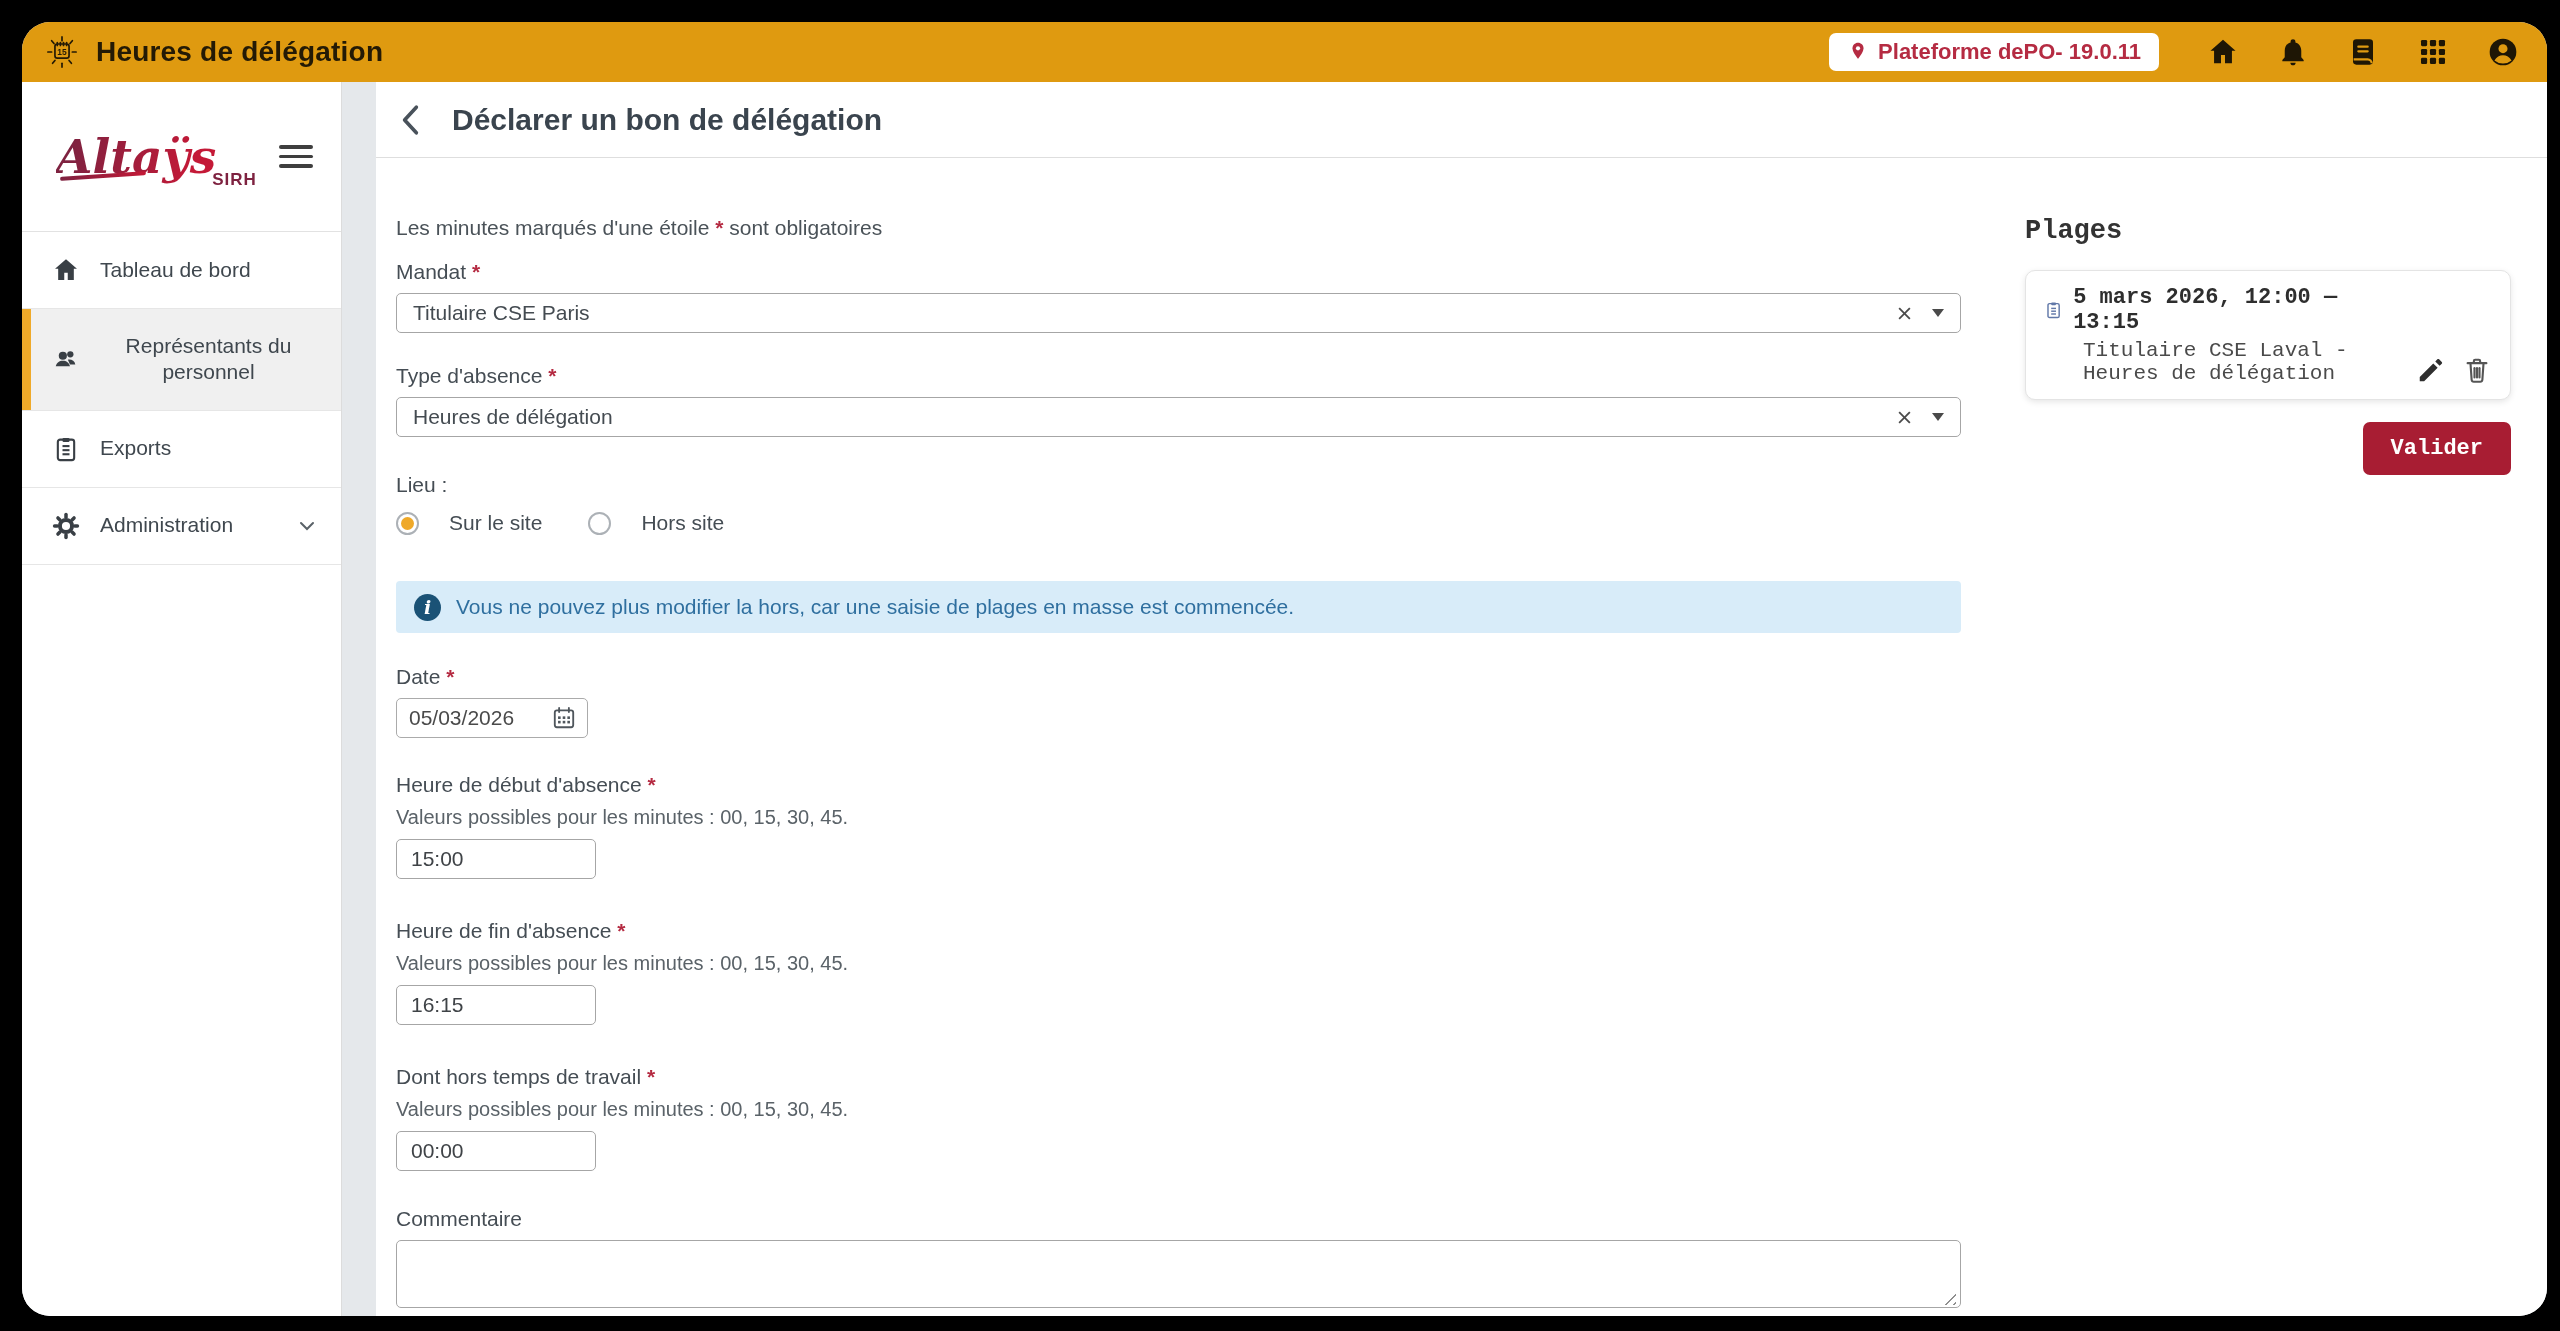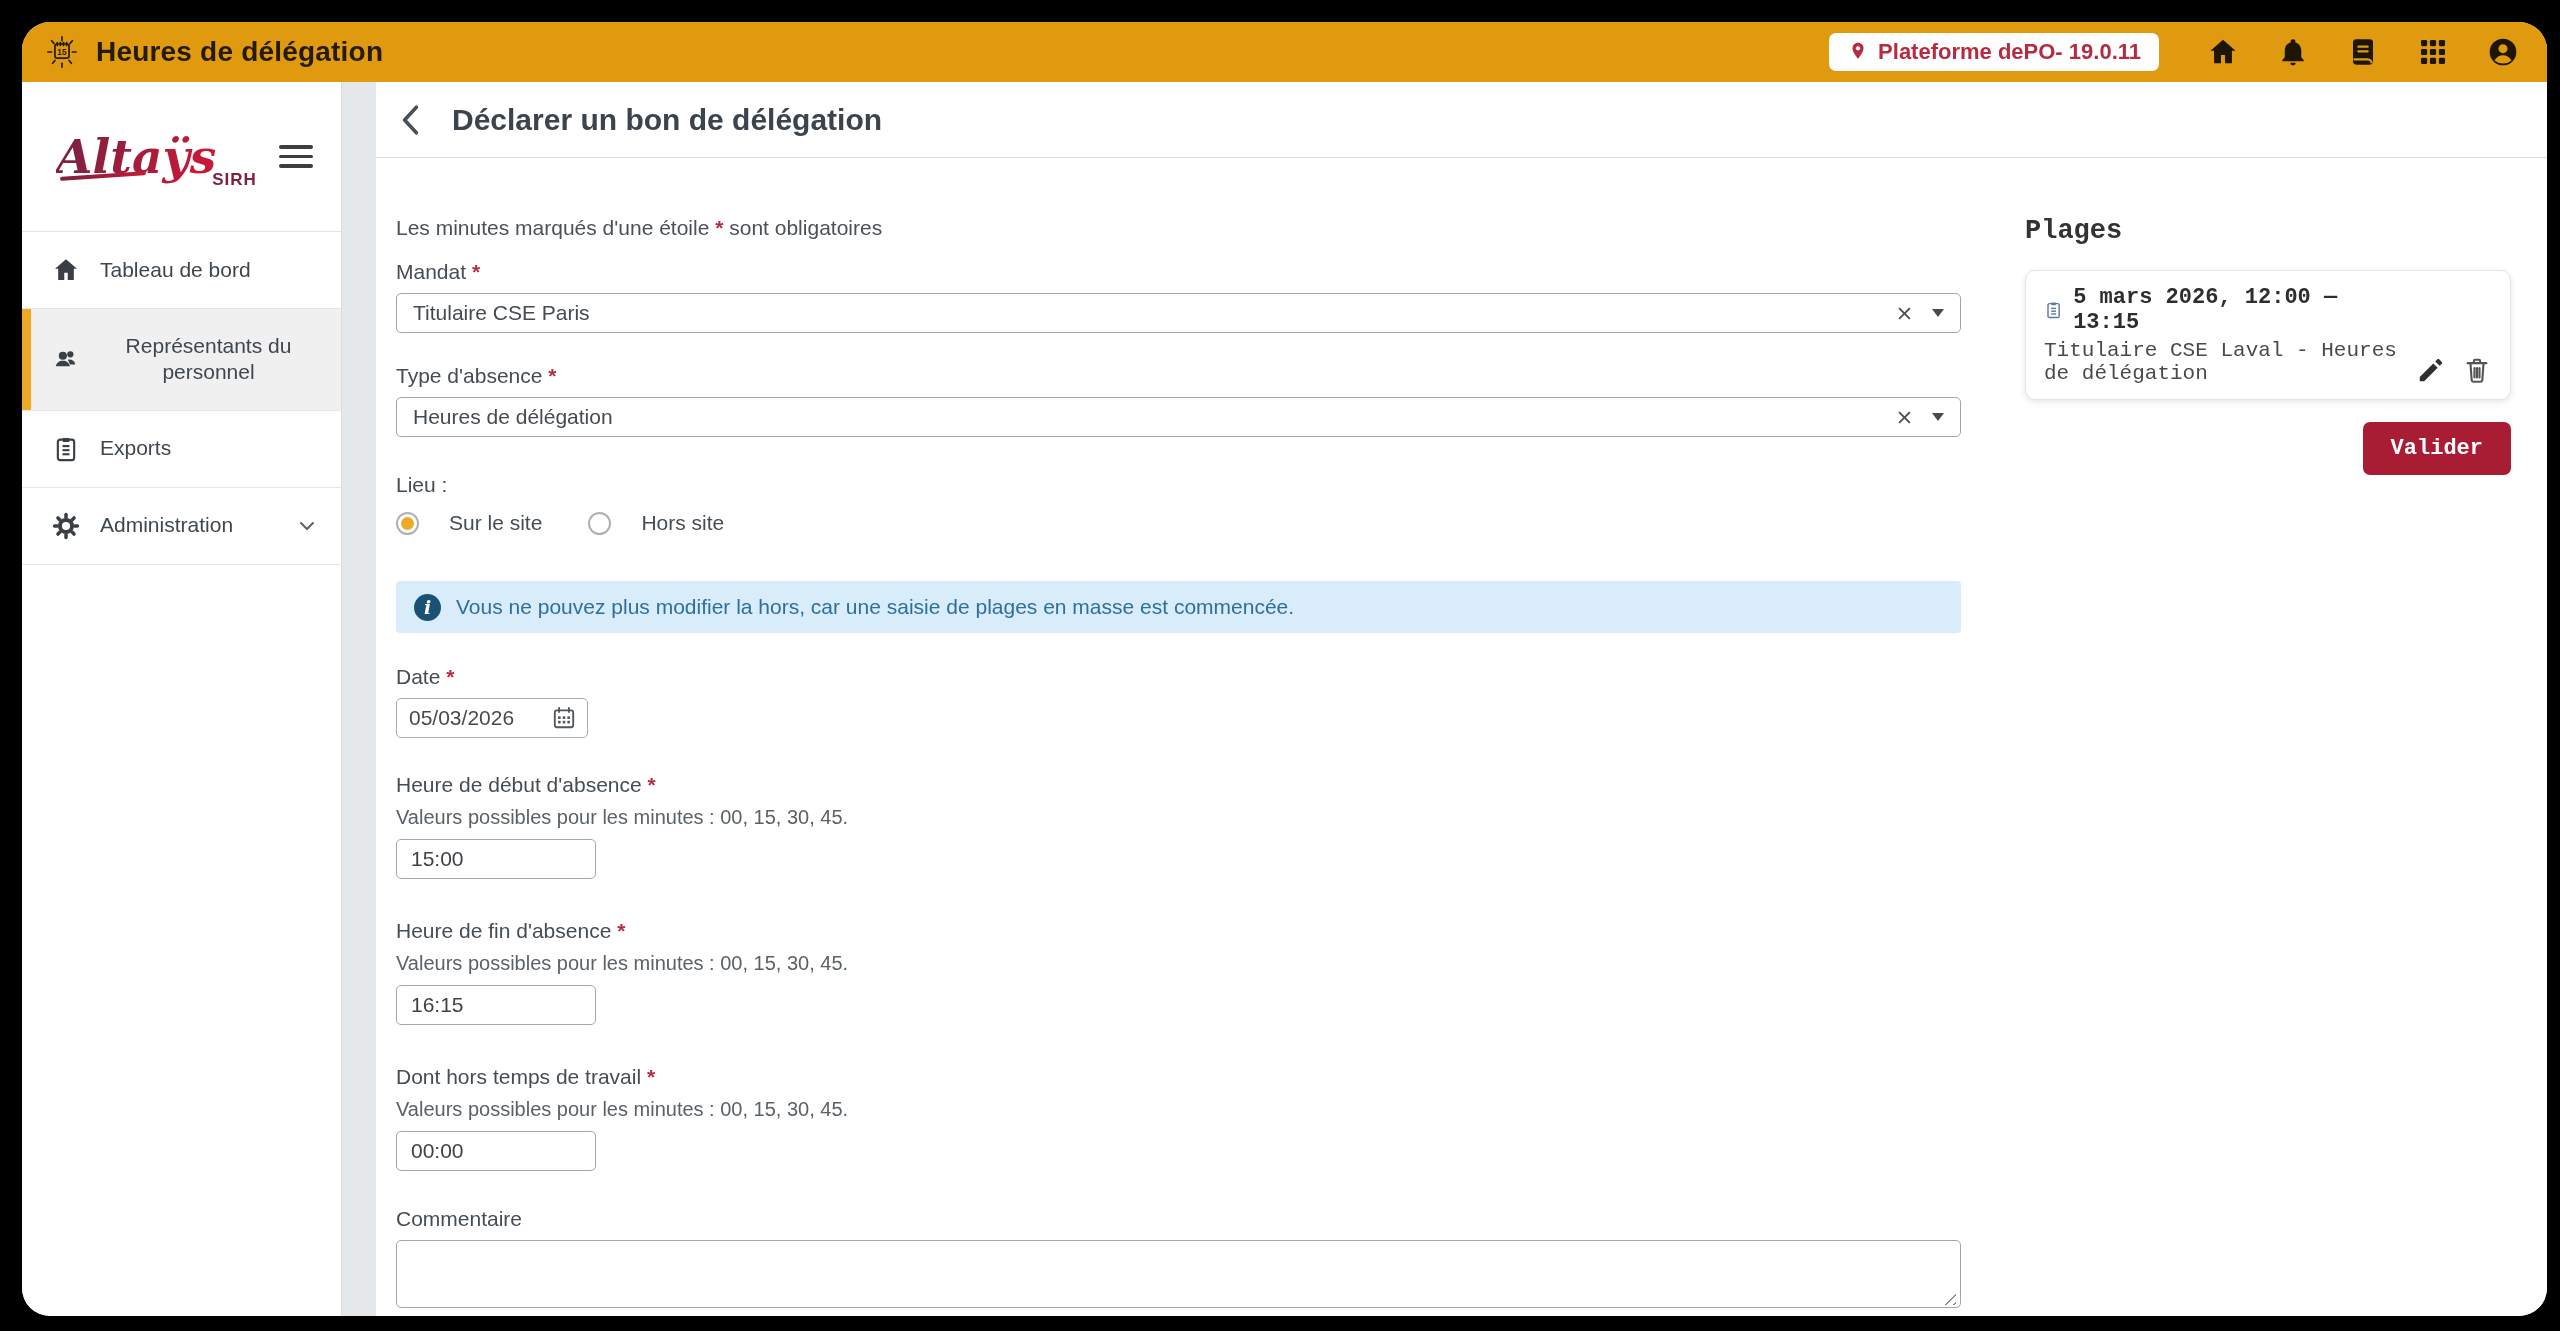--- a/index.html
+++ b/index.html
@@ -99,21 +99,21 @@
   .resize-grip { position:absolute; right:5px; bottom:7px; width:13px; height:13px;
                  background:repeating-linear-gradient(135deg,#8F8F8F 0 1.6px,transparent 1.6px 5.2px);
                  clip-path:polygon(100% 0,100% 100%,0 100%); pointer-events:none; }
 
   
   .plages-title { font-size:27px; font-weight:700; color:#333; }
   .plage-card { margin-top:24px; background:#fff; border:1px solid #E4E4E4; border-radius:10px;
                 box-shadow:0 2px 6px rgba(0,0,0,.10); padding:14px 18px; display:flex; align-items:flex-end; }
   .plage-text { flex:1; }
   .plage-line1 { display:flex; align-items:center; gap:10px; font-size:22px; font-weight:700; color:#2E2E2E; }
-  .plage-line2 { font-size:21px; color:#4A4A4A; margin-top:4px; }
+  .plage-line2 { font-size:21px; color:#4A4A4A; margin-top:4px;margin-left:39px; }
   .card-actions { display:flex; align-items:center; gap:16px; margin-left:14px; }
   .icon-btn { width:30px; height:30px; cursor:pointer; }
   .validate-row { display:flex; justify-content:flex-end; margin-top:22px; }
   .btn-solid { background:#A81D33; color:#fff; border:none; border-radius:7px; font-size:22px;
                font-weight:600; padding:14px 28px; cursor:pointer; font-family:inherit; }
 </style>
 </head>
 <body>
 
 <div class="window">

